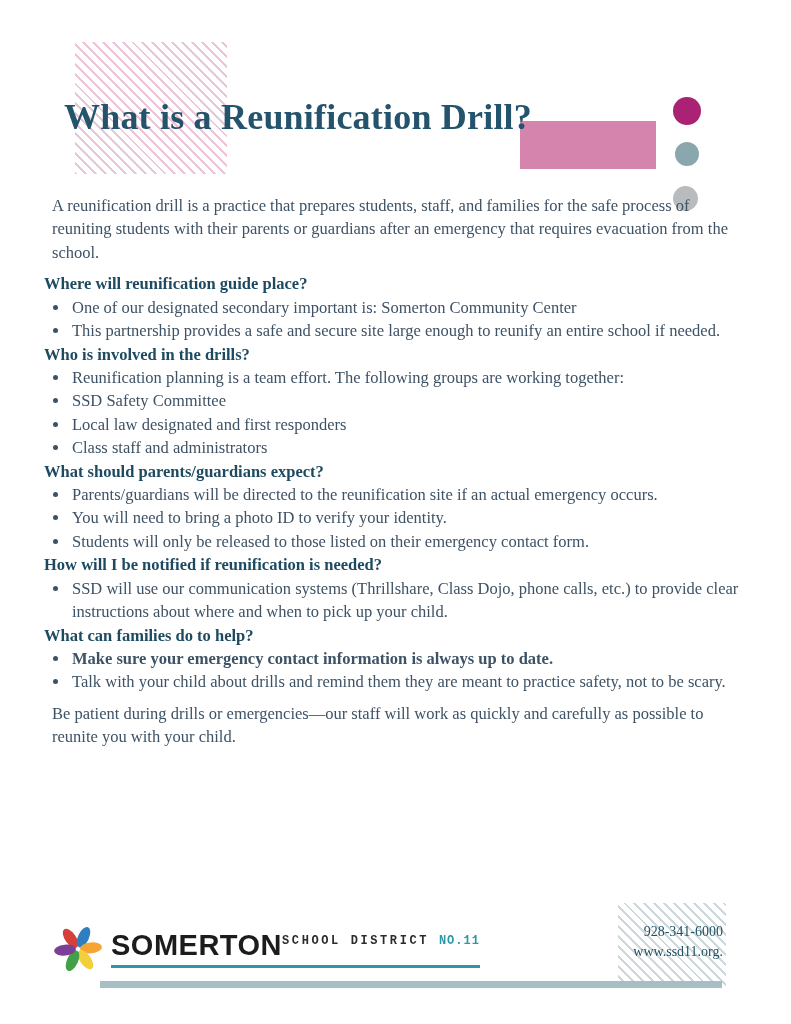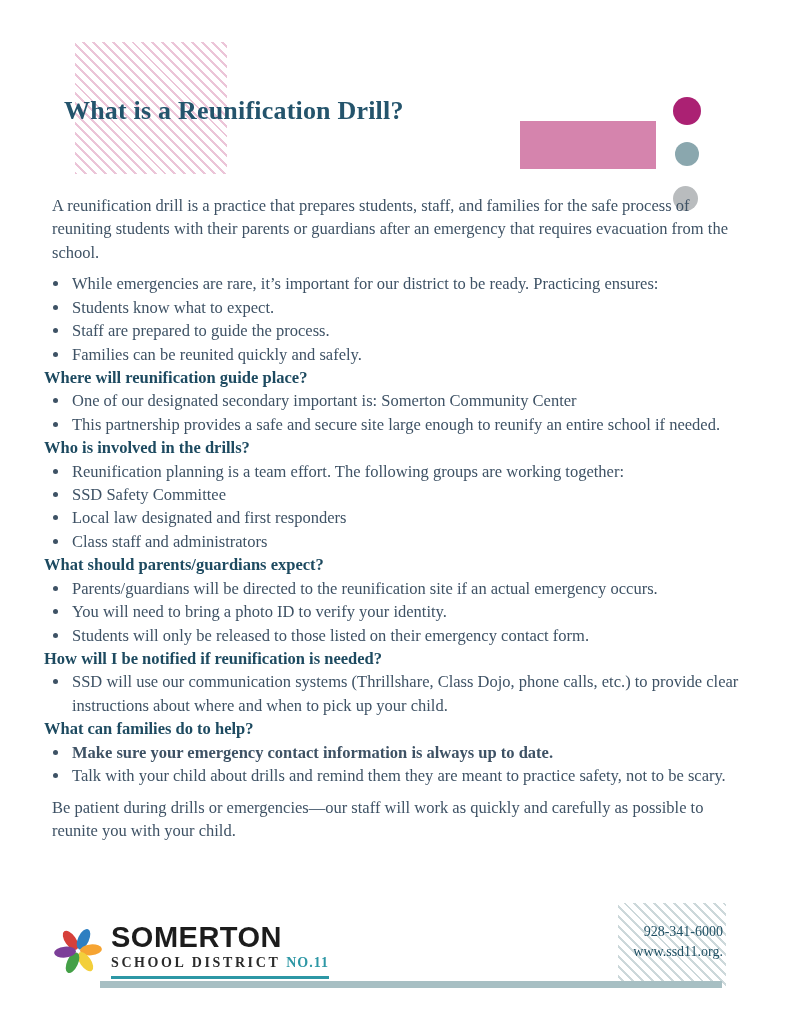--- a/index.html
+++ b/index.html
@@ -36,21 +36,21 @@
   .dot { position: absolute; border-radius: 50%; z-index: 0; }
   .dot-magenta { left: 673px; top: 97px;  width: 28px; height: 28px; background: #ab2173; }
   .dot-teal    { left: 675px; top: 142px; width: 24px; height: 24px; background: #8aa7ae; }
   .dot-gray    { left: 673px; top: 186px; width: 25px; height: 25px; background: #b9bcbe; }
 
   
   .title {
     position: absolute;
     left: 64px; top: 96px;
     z-index: 2;
-    font-size: 26px;
+    font-size: 36px;
     font-weight: bold;
     color: #24546c;
     letter-spacing: 0.2px;
   }
 
   
   .content {
     position: absolute;
     left: 0; right: 0; top: 186px;
     padding: 0 44px;
@@ -98,36 +98,36 @@
   .logo {
     position: absolute;
     left: 52px; top: 923px;
     display: flex;
     align-items: center;
     gap: 7px;
     z-index: 2;
   }
   .logo-text {
     display: flex;
-    flex-direction: column;
+    flex-direction: row;
     border-bottom: 3px solid #2d97a5;
     padding-bottom: 5px;
   }
   .logo-name {
     font-family: "Liberation Sans", sans-serif;
     font-weight: 800;
     font-size: 29px;
     letter-spacing: 0.5px;
     color: #1c1c1c;
     line-height: 1.0;
   }
   .logo-sub {
-    font-family: Liberation Serif, serif;
+    font-family: Liberation Mono, monospace;
     font-weight: bold;
-    font-size: 14px;
+    font-size: 12px;
     letter-spacing: 2.6px;
     color: #2b2b2b;
     margin-top: 3px;
   }
   .logo-sub .no11 { color: #2d97a5; letter-spacing: 1px; }
   .footer-bar {
     position: absolute;
     left: 100px; top: 981px;
     width: 622px; height: 7px;
     background: #a7bfc3;
@@ -143,26 +143,20 @@
   <div class="pink-rect"></div>
   <div class="dot dot-magenta"></div>
   <div class="dot dot-teal"></div>
   <div class="dot dot-gray"></div>
 
   <h1 class="title">What is a Reunification Drill?</h1>
 
   <div class="content">
     <p>A reunification drill is a practice that prepares students, staff, and families for the safe process of reuniting students with their parents or guardians after an emergency that requires evacuation from the school.</p>
 
-    <ul>
-      <li>While emergencies are rare, it’s important for our district to be ready. Practicing ensures:</li>
-      <li>Students know what to expect.</li>
-      <li>Staff are prepared to guide the process.</li>
-      <li>Families can be reunited quickly and safely.</li>
-    </ul>
 
     <h2>Where will reunification guide place?</h2>
     <ul>
       <li>One of our designated secondary important is: Somerton Community Center</li>
       <li>This partnership provides a safe and secure site large enough to reunify an entire school if needed.</li>
     </ul>
 
     <h2>Who is involved in the drills?</h2>
     <ul>
       <li>Reunification planning is a team effort. The following groups are working together:</li>

